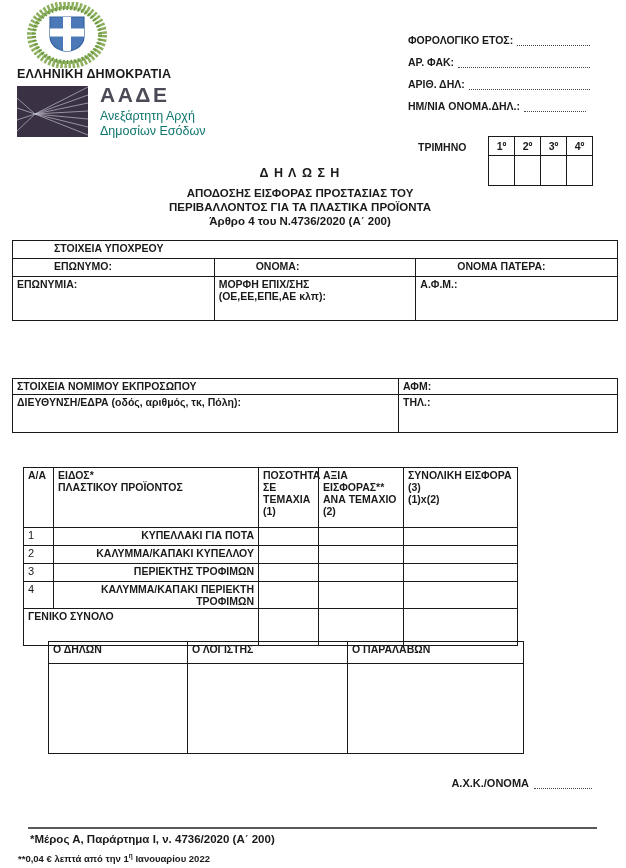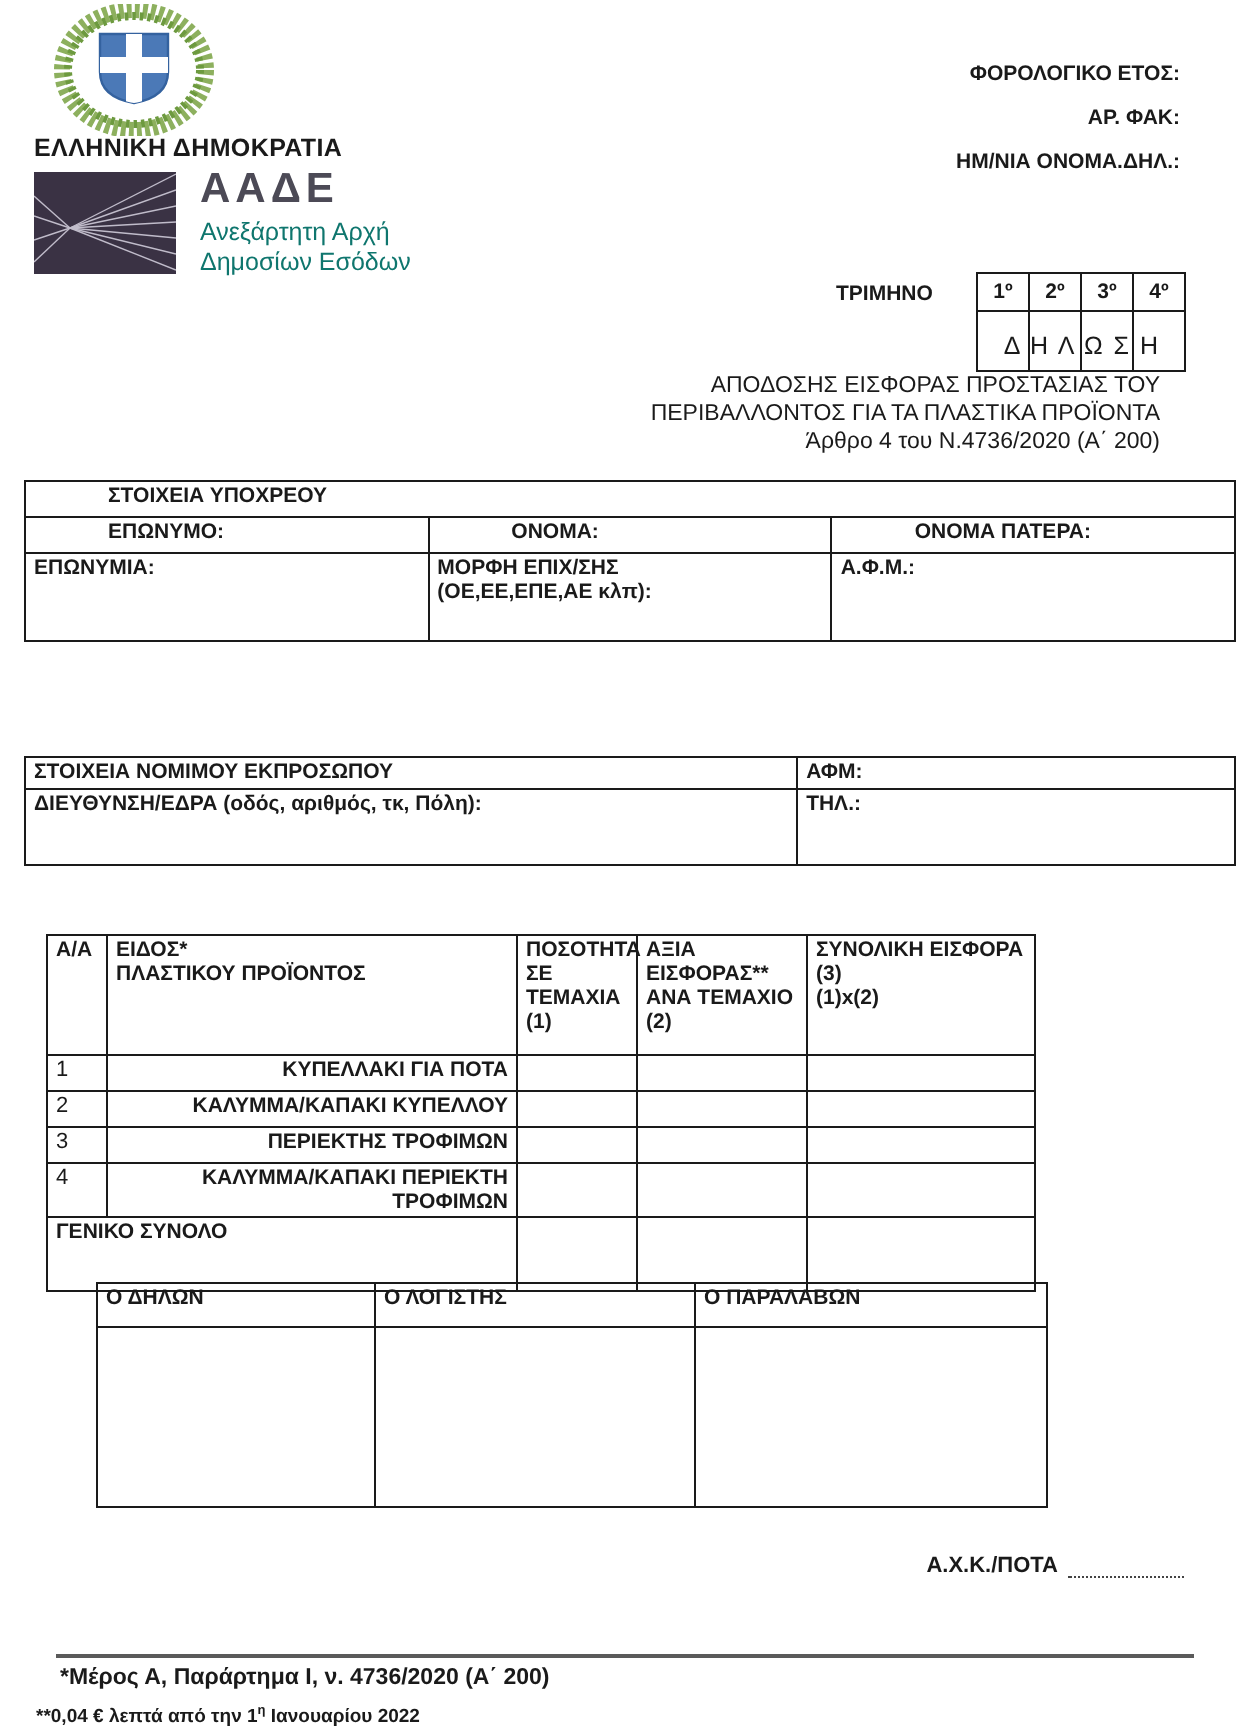--- a/index.html
+++ b/index.html
@@ -9,32 +9,32 @@
     font-family:"Liberation Sans", sans-serif; color:#1a1a1a; overflow:hidden;
   }
   
   .emblem { position:absolute; left:26px; top:2px; width:82px; height:66px; }
   .republic { position:absolute; left:17px; top:67px; font-size:12.5px; font-weight:bold; letter-spacing:.2px; }
   .aade-square { position:absolute; left:17px; top:86px; width:71px; height:51px; }
   .aade-acronym { position:absolute; left:100px; top:83px; font-size:21px; font-weight:bold; color:#4c4a56; letter-spacing:2.5px; }
   .aade-sub { position:absolute; left:100px; top:109px; font-size:12.5px; color:#0f766e; line-height:15px; }
   
   .meta { position:absolute; left:408px; top:31px; width:182px; }
-  .mrow { display:flex; align-items:flex-end; height:15px; margin-bottom:7px;flex-direction:column; }
+  .mrow { display:flex; align-items:flex-end; height:15px; margin-bottom:7px; }
   .mrow .lbl { font-size:10.5px; font-weight:bold; white-space:nowrap; }
   .dotfill { flex:1; border-bottom:1.6px dotted #444; height:11px; margin-left:4px; }
   .mrow4 .dotfill { flex:0 0 62px; }
   
   .trimino-label { position:absolute; left:418px; top:141px; font-size:10.5px; font-weight:bold; }
   .trimino-table { position:absolute; left:488px; top:136px; border-collapse:collapse; table-layout:fixed; }
   .trimino-table td { border:1.6px solid #1a1a1a; width:26px; text-align:center; font-size:10.5px; font-weight:bold; }
   .trimino-table tr.qhead td { height:19px; }
   .trimino-table tr.qbody td { height:30px; }
   
-  .title { position:absolute; left:20px; top:166px; width:560px; text-align:right; font-weight:normal; }
+  .title { position:absolute; left:20px; top:166px; width:560px; text-align:center; font-weight:bold; }
   .title .t1 { font-size:12.5px; letter-spacing:1px; margin-bottom:6px; }
   .title .t2 { font-size:11.5px; line-height:14px; }
   
   table.form { position:absolute; border-collapse:collapse; table-layout:fixed; }
   table.form td { border:1.6px solid #1a1a1a; font-size:10.5px; font-weight:bold; padding:1px 4px; vertical-align:top; text-align:left; }
   .tbl-obligor { left:12px; top:240px; width:606px; }
   .tbl-rep     { left:12px; top:378px; width:606px; }
   .c1 { width:291px; } .c2 { width:150px; } .c3 { width:165px; }
   td.vmid { vertical-align:middle;margin-top:24px; }
   tr.h18 td { height:18px;padding-left:41px; } tr.h16 td { height:16px; }
@@ -109,20 +109,24 @@
 
   <div class="meta">
     <div class="mrow">
       <span class="lbl">ΦΟΡΟΛΟΓΙΚΟ ΕΤΟΣ:</span>
       <span class="dotfill"></span>
     </div>
     <div class="mrow">
       <span class="lbl">ΑΡ. ΦΑΚ:</span>
       <span class="dotfill"></span>
     </div>
+    <div class="mrow">
+      <span class="lbl">ΑΡΙΘ. ΔΗΛ:</span>
+      <span class="dotfill"></span>
+    </div>
     <div class="mrow mrow4">
       <span class="lbl">ΗΜ/ΝΙΑ ΟΝΟΜΑ.ΔΗΛ.:</span>
       <span class="dotfill"></span>
     </div>
   </div>
 
   <div class="trimino-label">ΤΡΙΜΗΝΟ</div>
   <table class="trimino-table">
     <tbody>
         <tr class="qhead">
@@ -253,21 +257,21 @@
     </tr>
     <tr class="sbody">
       <td></td>
       <td></td>
       <td></td>
     </tr>
   </tbody>
     </table>
 
   <div class="axk">
-    <span>Α.Χ.Κ./ΠΟΤΑ</span>
+    <span>Α.Χ.Κ./ΟΝΟΜΑ</span>
     <span class="dots"></span>
   </div>
 
   <div class="rule"></div>
 
   <div class="fn1">*Μέρος Α, Παράρτημα Ι, ν. 4736/2020 (Α΄ 200)</div>
   <div class="fn2"><span>**0,04 € λεπτά  από την 1</span><sup>η</sup><span> Ιανουαρίου 2022</span></div>
 
 </div>
 

